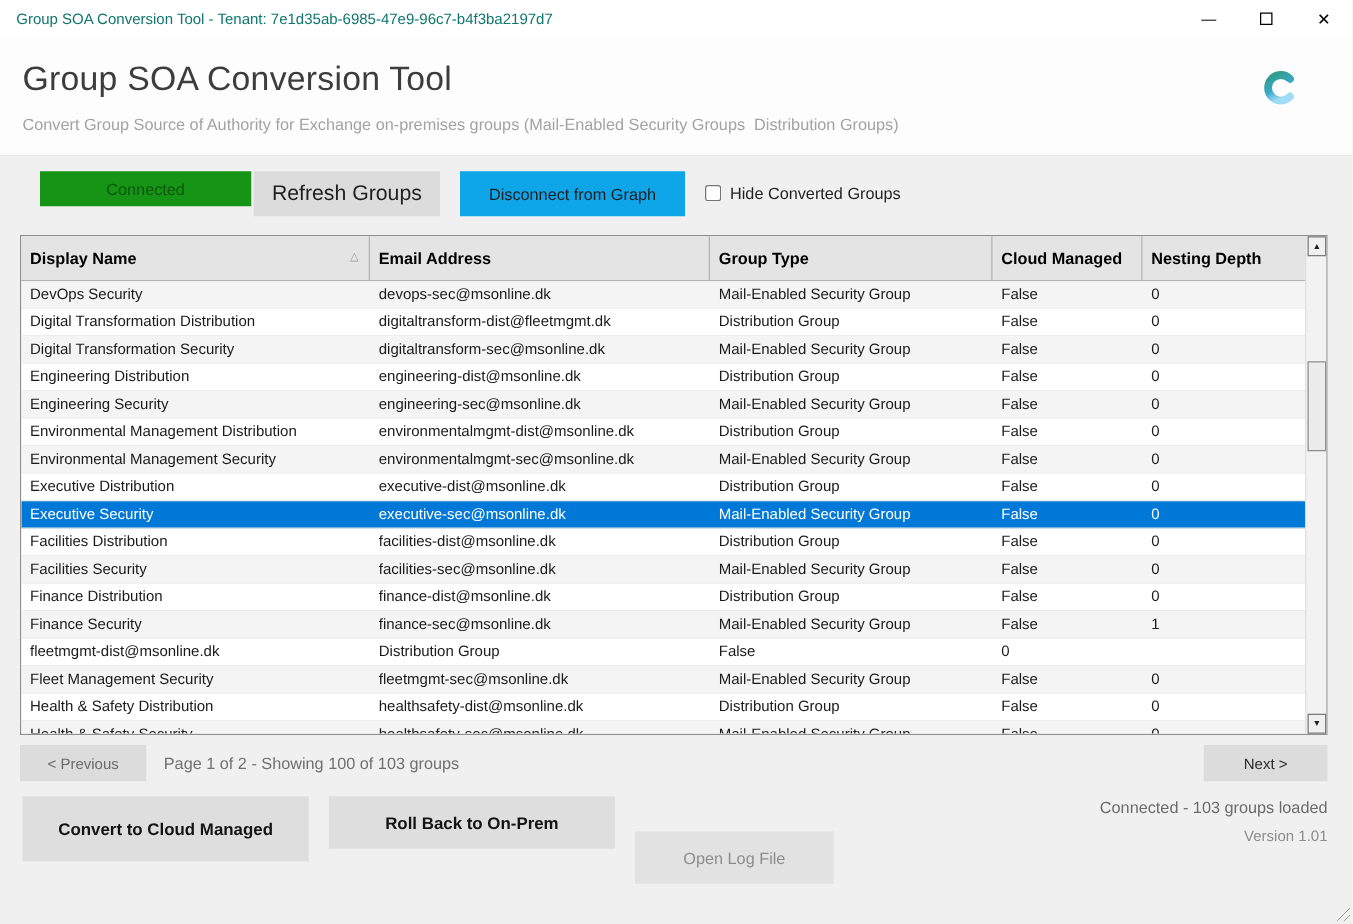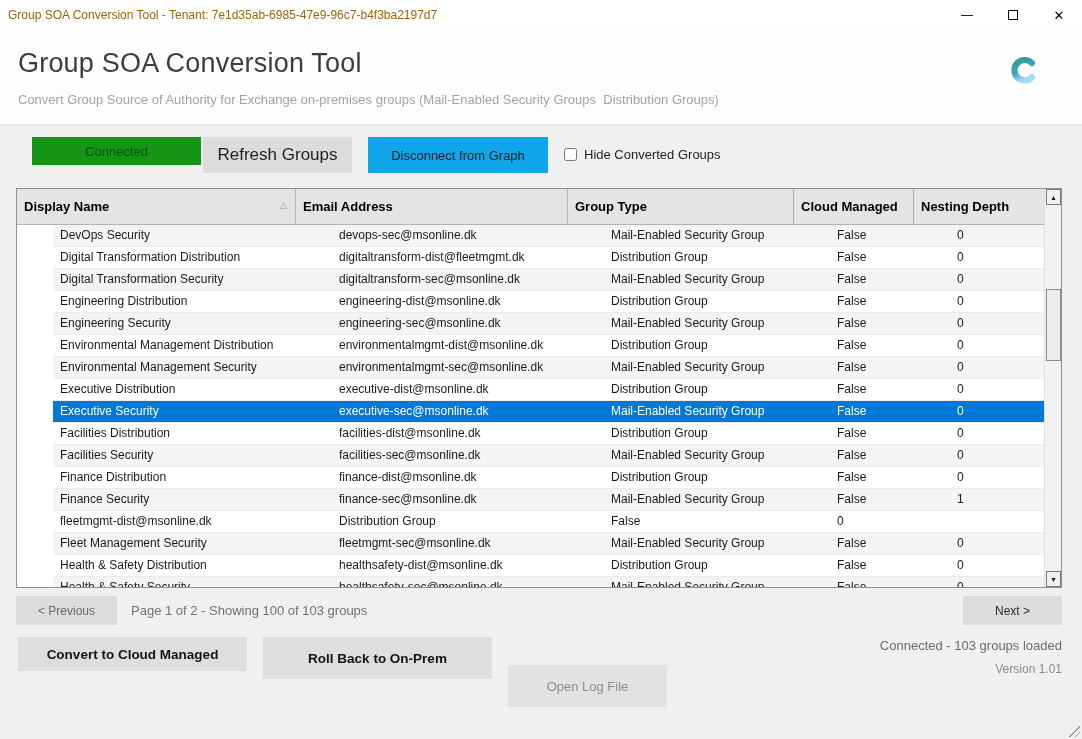--- a/index.html
+++ b/index.html
@@ -2,21 +2,21 @@
 <html style="--green: #159415; --selection: #0078d7;"><head>
 <meta charset="utf-8">
 <style>
   * { margin:0; padding:0; box-sizing:border-box; }
   html,body { width:1082px; height:739px; }
   body { font-family:"Liberation Sans", sans-serif; background:#f0f0f0; overflow:hidden; }
   .window { position:relative; width:1082px; height:739px; background:#f0f0f0; }
 
   
   .titlebar { position:absolute; left:0; top:0; width:1082px; height:30px; background:#ffffff; display:flex; align-items:center; }
-  .titlebar-text { font-size:12px; color:#a16207; padding-left:8px; flex:1; white-space:nowrap; }
+  .titlebar-text { font-size:12px; color:#0f766e; padding-left:13px; flex:1; white-space:nowrap; }
   .win-controls { display:flex; height:30px; }
   .win-btn { width:46px; height:30px; display:flex; align-items:center; justify-content:center; font-size:12px; color:#000; cursor:default; }
   .win-btn .sq { width:10px; height:10px; border:1px solid #000; display:block; }
   .win-btn.close { font-size:13px; }
 
   
   .header { position:absolute; left:0; top:30px; width:1082px; height:95px; background:#fdfdfd; border-bottom:1px solid #e9e9e9; }
   .header h1 { position:absolute; left:18px; top:18px; font-size:27px; font-weight:400; color:#3d3d3d; letter-spacing:0.2px; }
   .header .subtitle { position:absolute; left:18px; top:62px; font-size:13px; color:#a3a3a3; white-space:pre; }
   .logo { position:absolute; right:42px; top:24px; width:32px; height:36px; }
@@ -30,21 +30,21 @@
   .chk-wrap input { width:13px; height:13px; accent-color:#fff; margin:0; }
   .chk-wrap label { font-size:13px; color:#1f1f1f; }
 
   
   .grid { position:absolute; left:16px; top:188px; width:1046px; height:400px; background:#ffffff; border:1px solid #8f8f8f; display:flex; }
   .grid-main { width:1027px; height:398px; overflow:hidden; display:flex; flex-direction:column; }
   .grid-header { display:grid; grid-template-columns:279px 272px 226px 120px 1fr; height:36px; background:#e4e4e4; border-bottom:1px solid #b3b3b3; flex:0 0 36px; }
   .grid-header .hcell { display:flex; align-items:center; padding-left:7px; font-size:13px; font-weight:bold; color:#000; border-right:1px solid #b3b3b3; position:relative; }
   .grid-header .hcell:last-child { border-right:none; }
   .sort-arrow { position:absolute; right:8px; top:11px; font-size:9px; color:#9b9b9b; font-weight:normal; }
-  .grid-body { flex:1; overflow:hidden;margin-left:36px; }
+  .grid-body { flex:1; overflow:hidden; }
   .grid-row { display:grid; grid-template-columns:279px 272px 226px 120px 1fr; height:22px; border-bottom:1px solid #ececec; }
   .grid-row:nth-child(odd) { background:#f4f4f4; }
   .grid-row:nth-child(even) { background:#ffffff; }
   .grid-row.selected { background:var(--selection,#0078d7); color:#fff; }
   .grid-row .cell { font-size:12px; color:#1a1a1a; padding-left:7px; line-height:21px; white-space:nowrap; overflow:hidden; }
   .grid-row.selected .cell { color:#ffffff; }
   .grid-row.partial { height:10px; overflow:hidden; border-bottom:none; }
 
   
   .vscroll { width:17px; height:398px; background:#f2f2f2; border-left:1px solid #e0e0e0; position:relative; }
@@ -52,21 +52,21 @@
   .scroll-btn.up { top:0; }
   .scroll-btn.down { bottom:0; }
   .scroll-thumb { position:absolute; left:1px; top:100px; width:15px; height:72px; background:#ececec; border:1px solid #8e8e8e; cursor:pointer; }
 
   
   .btn-prev { position:absolute; left:16px; top:596px; width:101px; height:29px; background:#dcdcdc; color:#6a6a6a; font-size:12px; }
   .page-info { position:absolute; left:131px; top:603px; font-size:13px; color:#707070; }
   .btn-next { position:absolute; left:963px; top:596px; width:99px; height:29px; background:#dcdcdc; color:#2b2b2b; font-size:12px; }
 
   
-  .btn-convert { position:absolute; left:18px; top:637px; width:229px; height:34px; background:#dedede; color:#141414; font-size:13.5px; font-weight:bold; }
+  .btn-convert { position:absolute; left:18px; top:637px; width:229px; height:52px; background:#dedede; color:#141414; font-size:13.5px; font-weight:bold; }
   .btn-rollback { position:absolute; left:263px; top:637px; width:229px; height:42px; background:#dedede; color:#141414; font-size:13.5px; font-weight:bold; }
   .btn-openlog { position:absolute; left:508px; top:637px; width:159px; height:42px; background:#e2e2e2; color:#8d8d8d; font-size:13px;margin-top:28px; }
 
   
   .status-conn { position:absolute; right:20px; top:638px; font-size:13px; color:#6b6b6b; }
   .status-version { position:absolute; right:20px; top:662px; font-size:12px; color:#8c8c8c; }
 
   
   .grip { position:absolute; right:2px; bottom:2px; width:14px; height:14px;
           background:repeating-linear-gradient(-45deg, transparent 0 3px, #9a9a9a 3px 4px);

